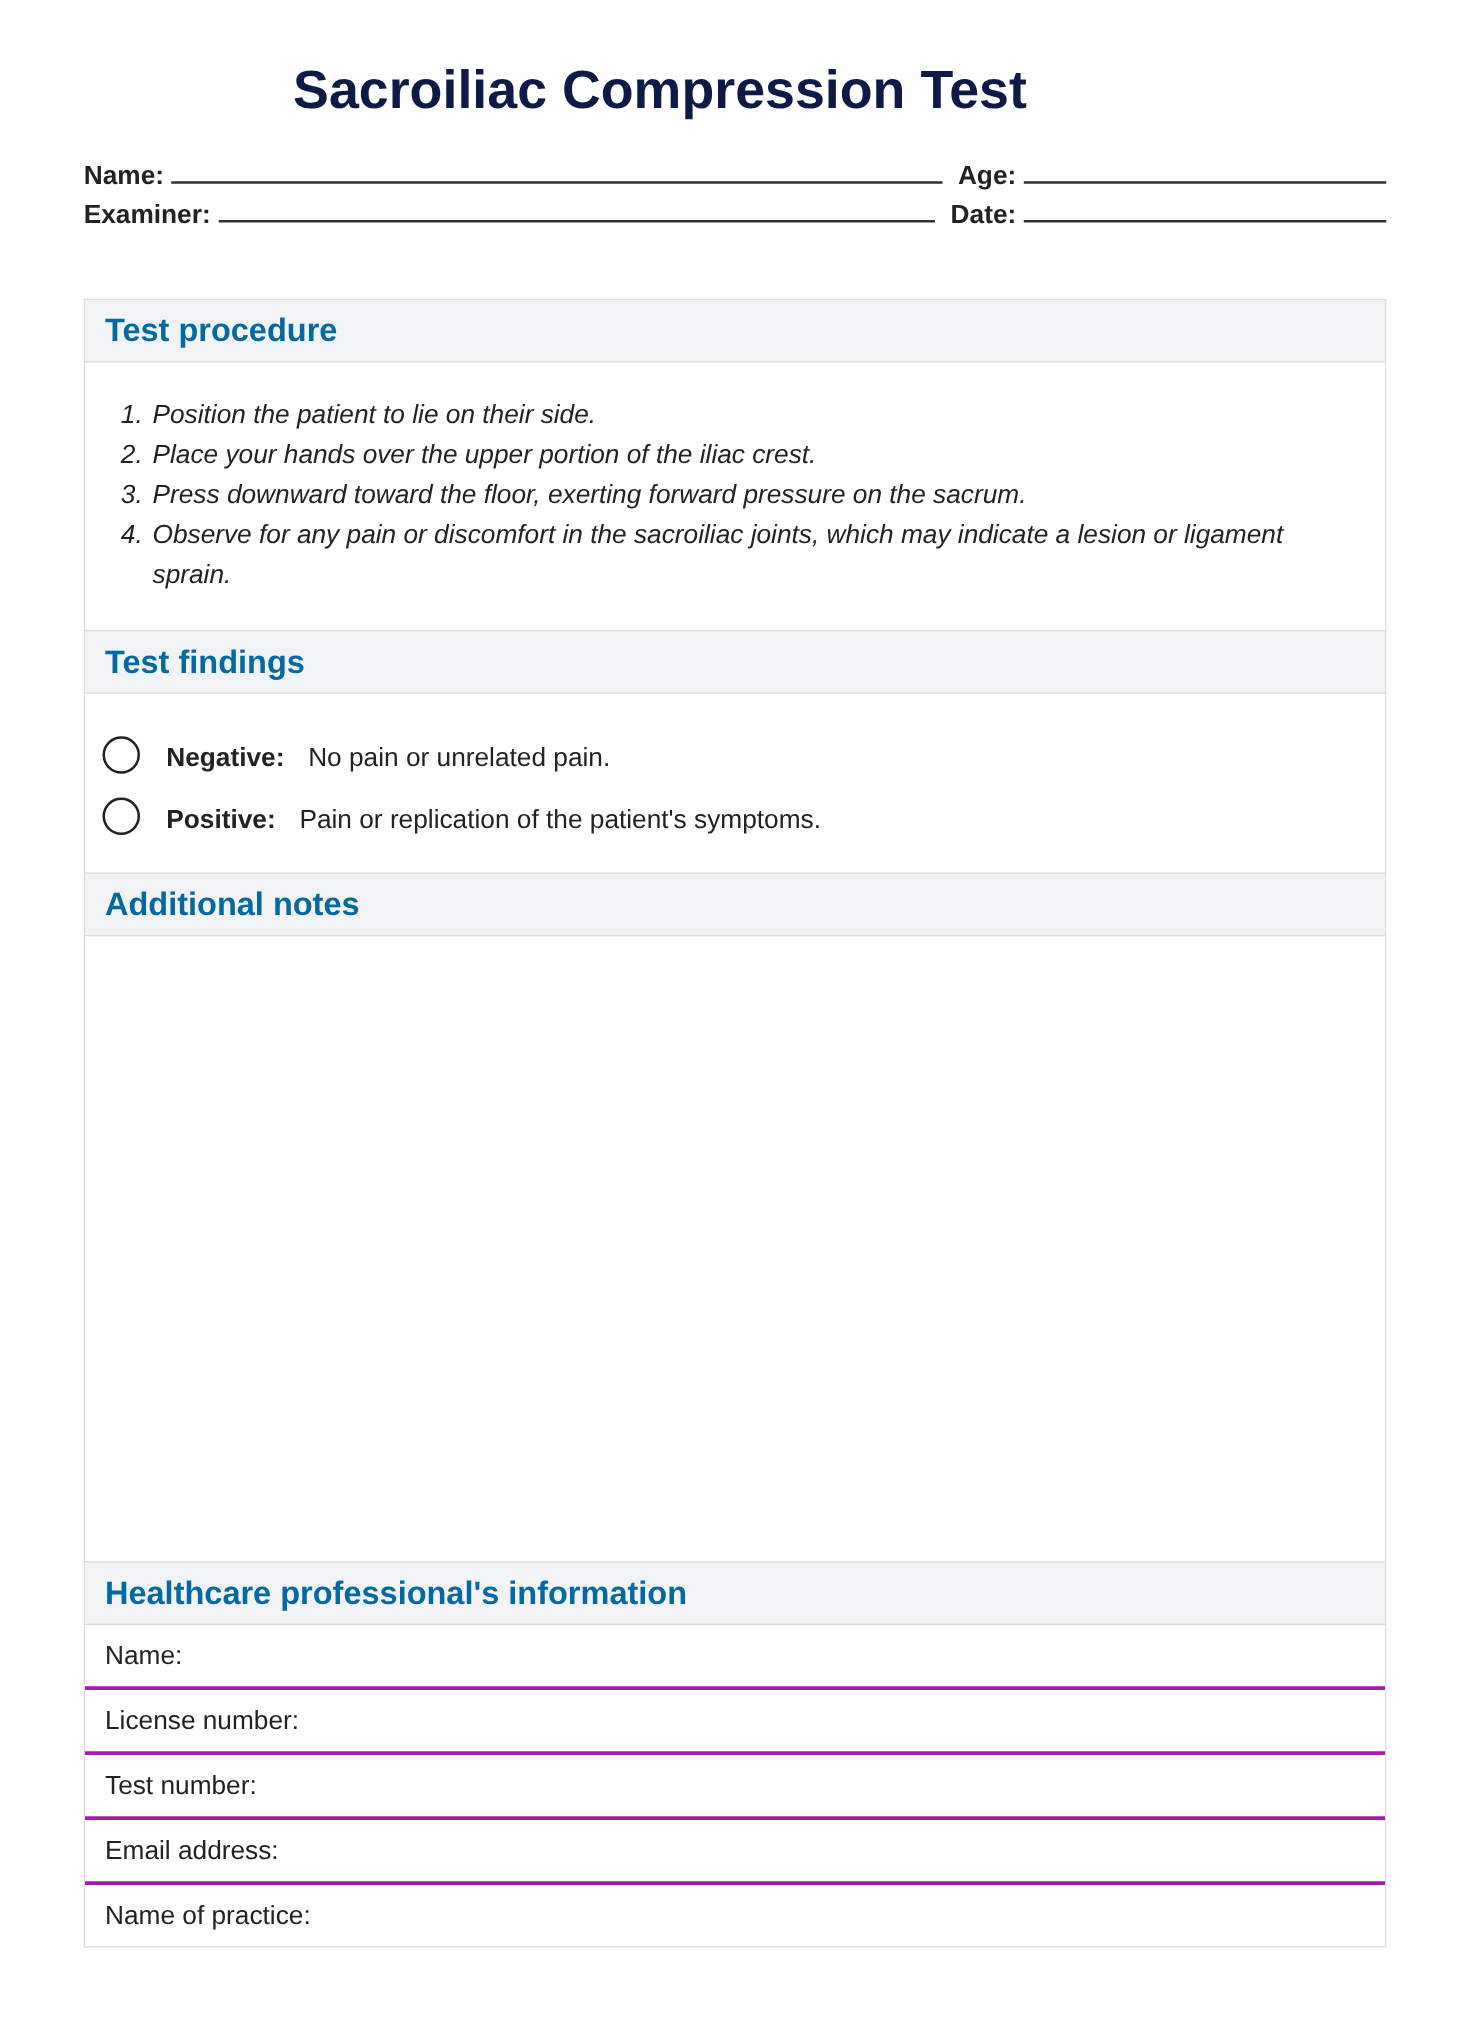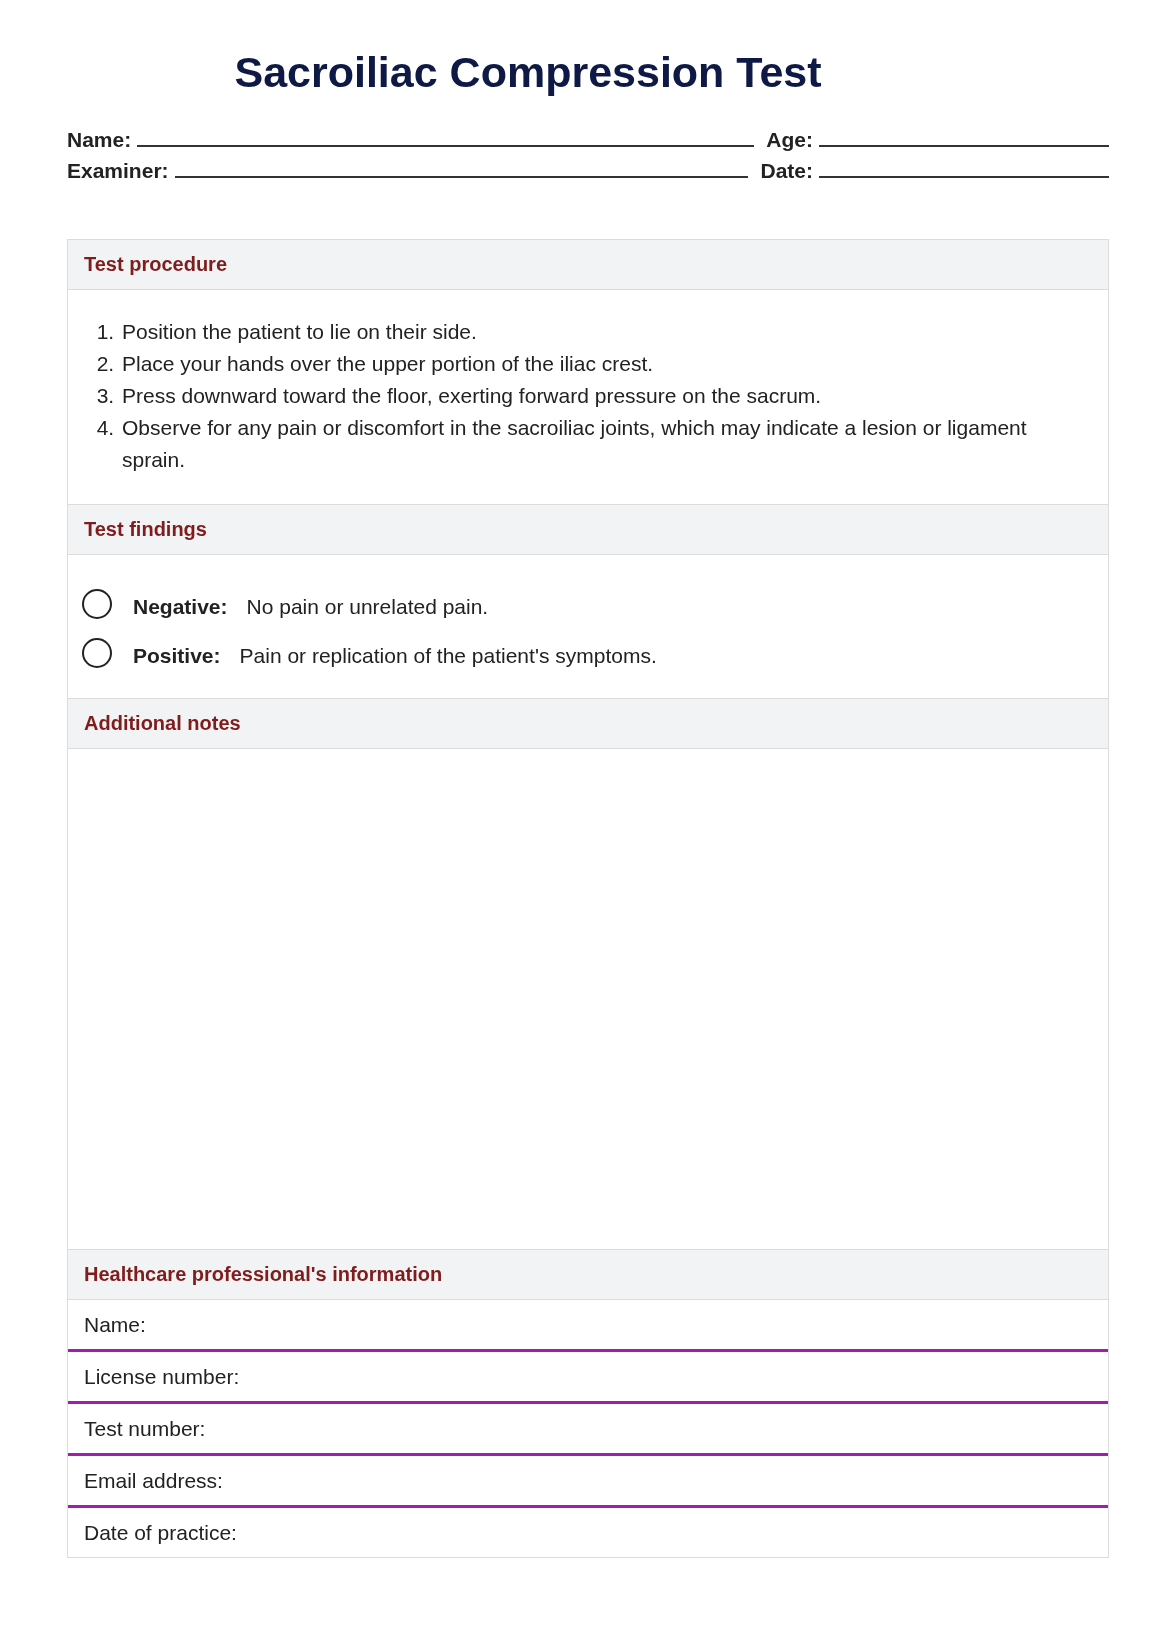--- a/index.html
+++ b/index.html
@@ -6,23 +6,23 @@
   body { width: 1176px; height: 1630px; position: relative; font-family: "Liberation Sans", sans-serif; color: #222; }
   .title { position: absolute; top: 48px; left: 0; width: 1056px; text-align: center; font-size: 43px; font-weight: bold; color: #0e1a45; margin: 0; }
   .field-row { position: absolute; left: 67px; width: 1042px; display: flex; align-items: baseline; font-size: 21px; font-weight: bold; color: #222; }
   .field-row .lbl { white-space: nowrap; margin-right: 6px; }
   .field-row .line { border-bottom: 2px solid #333; height: 18px; }
   .field-row .line.long { flex: 1; }
   .field-row .gap { width: 12px; }
   .row1 { top: 127px; }
   .row2 { top: 158px; }
   .table { position: absolute; left: 67px; top: 239px; width: 1040px; border: 1px solid #dcdcdc; }
-  .sec-head { background: #f1f3f5; border-bottom: 1px solid #dcdcdc; height: 49px; line-height: 49px; padding-left: 16px; font-size: 20px; font-weight: bold; color: #7f1d1d; }
+  .sec-head { background: #f1f3f5; border-bottom: 1px solid #dcdcdc; height: 49px; line-height: 49px; padding-left: 16px; font-size: 26px; font-weight: bold; color: #0369a1; }
   .sec-head.notfirst { border-top: 1px solid #dcdcdc; }
-  .proc-body { padding: 26px 16px 28px 16px; }
+  .proc-body { padding: 26px 16px 28px 16px; font-style: italic; }
   .proc-body ol { margin: 0; padding-left: 36px; font-size: 21px; line-height: 32px; color: #222; }
   .proc-body li { padding-left: 2px; }
   .find-body { padding: 30px 14px 30px 14px; }
   .finding { display: flex; align-items: flex-end; font-size: 21px; height: 34px; margin-bottom: 15px; gap: 12px; }
   .finding:last-child { margin-bottom: 0; }
   .radio { width: 30px; height: 30px; border: 2.5px solid #222; border-radius: 50%; box-sizing: border-box; margin-right: 9px; background: #fff; flex: none; }
   .finding b { margin-right: 7px; }
   .notes-body { height: 500px; }
   .info-row { height: 49px; line-height: 49px; padding-left: 16px; font-size: 21px; border-top: 3px solid #a21caf; color: #222; }
   .info-row:first-of-type { border-top: none; }
@@ -75,15 +75,15 @@
 
   <div class="sec-head notfirst">Additional notes</div>
   <div class="notes-body"></div>
 
   <div class="sec-head notfirst">Healthcare professional's information</div>
   <div>
     <div class="info-row">Name:</div>
     <div class="info-row">License number:</div>
     <div class="info-row">Test number:</div>
     <div class="info-row">Email address:</div>
-    <div class="info-row">Date of practice:</div>
+    <div class="info-row">Name of practice:</div>
   </div>
 </div>
 
 </body></html>

